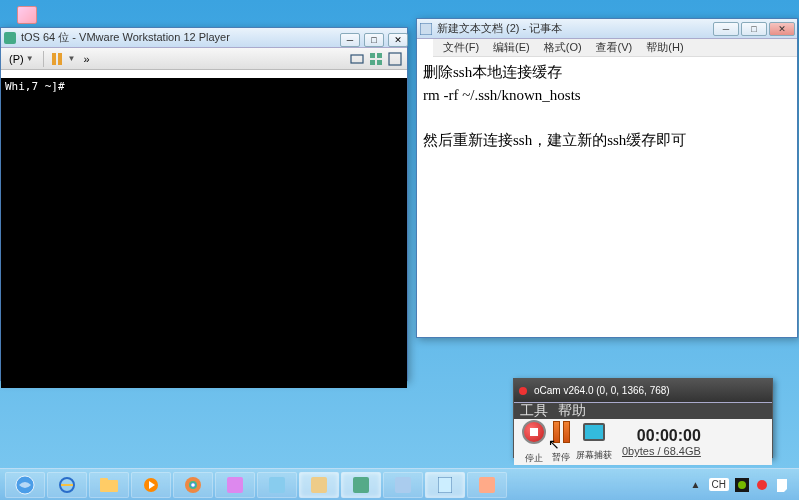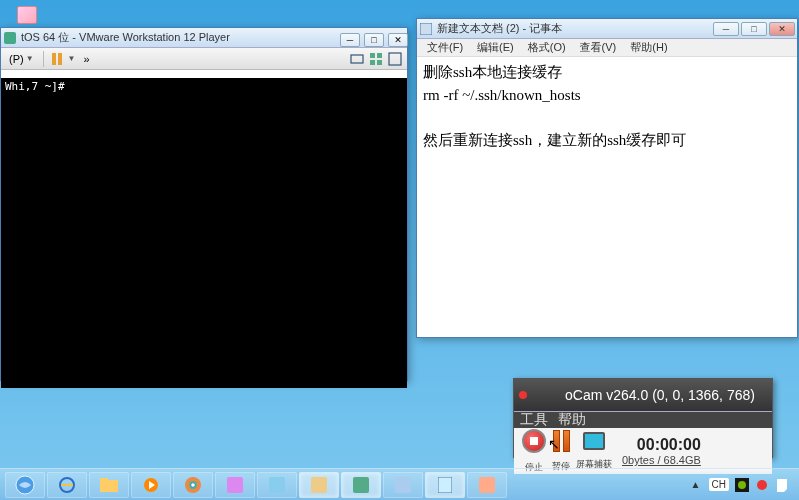--- a/index.html
+++ b/index.html
@@ -20,27 +20,27 @@
 #vmware .tb-item { padding: 2px 4px; display: flex; align-items: center; gap: 2px; }
 #vmware .tb-arrow { font-size: 8px; color: #555; }
 #vmware .tb-sep { width: 1px; height: 16px; background: #bbb; margin: 0 2px; }
 #vmware .tb-icon { width: 16px; height: 16px; display: flex; align-items: center; justify-content: center; font-size: 11px; }
 .pause-icon { display: flex; gap: 2px; }
 .pause-icon span { width: 4px; height: 12px; background: #e8a030; }
 .terminal { background: #000; color: #fff; font-family: monospace; font-size: 11px; padding: 2px 4px; height: calc(100% - 42px); white-space: pre; margin-top: 8px; }
 
 
 #notepad { left: 416; top: 18px; width: 382px; height: 320px; left: 416px; }
-#notepad .menubar { height: 18px; background: #f0f0f0; display: flex; align-items: center; font-size: 11px; color: #333; padding: 0 4px; gap: 2px; border-bottom: 1px solid #ddd; }
+#notepad .menubar { height: 18px; background: #f0f0f0; display: flex; align-items: center; font-size: 11px; color: #333; padding: 0 4px; gap: 2px; border-bottom: 1px solid #ddd; margin-left: 16px; }
 #notepad .menubar .menu-item { padding: 1px 6px; cursor: pointer; }
 #notepad .content { padding: 4px 6px; font-family: SimSun, serif; font-size: 15px; line-height: 1.5; color: #000; background: #fff; height: calc(100% - 38px); white-space: pre-wrap; }
 
 
 #ocam { position: absolute; left: 513px; top: 378px; width: 260px; height: 80px; background: #f0f0f0; border: 1px solid #555; box-shadow: 2px 2px 6px rgba(0,0,0,0.4); }
-#ocam .titlebar { background: linear-gradient(180deg, #555, #333); color: #fff; height: 33px; font-size: 14px; gap: 31px; }
+#ocam .titlebar { background: linear-gradient(180deg, #555, #333); color: #fff; height: 24px; font-size: 10px; }
 #ocam .menubar { background: #444; color: #ddd; height: 16px; display: flex; align-items: center; font-size: 14px; padding: 0 6px; gap: 10px; }
 #ocam .body { display: flex; align-items: center; padding: 4px 8px; gap: 6px; background: #f4f4f4; height: calc(100% - 32px); }
 .ocam-btn { display: flex; flex-direction: column; align-items: center; font-size: 9px; color: #333; gap: 8px; }
 .rec-circle { width: 24px; height: 24px; border-radius: 50%; background: radial-gradient(circle at 35% 35%, #ff6b6b, #c41e1e); border: 2px solid #888; position: relative; }
 .rec-circle::after { content: ""; position: absolute; top: 6px; left: 6px; width: 8px; height: 8px; background: #fff; }
 .ocam-pause { display: flex; gap: 3px; }
 .ocam-pause span { width: 7px; height: 22px; background: linear-gradient(180deg, #f08030, #d05010); border: 1px solid #a04000; }
 .monitor-icon { width: 22px; height: 18px; background: #3bd; border: 2px solid #555; border-radius: 2px; }
 .ocam-timer { font-size: 16px; font-weight: bold; color: #222; }
 .ocam-status { font-size: 11px; color: #444; text-decoration: underline; }

